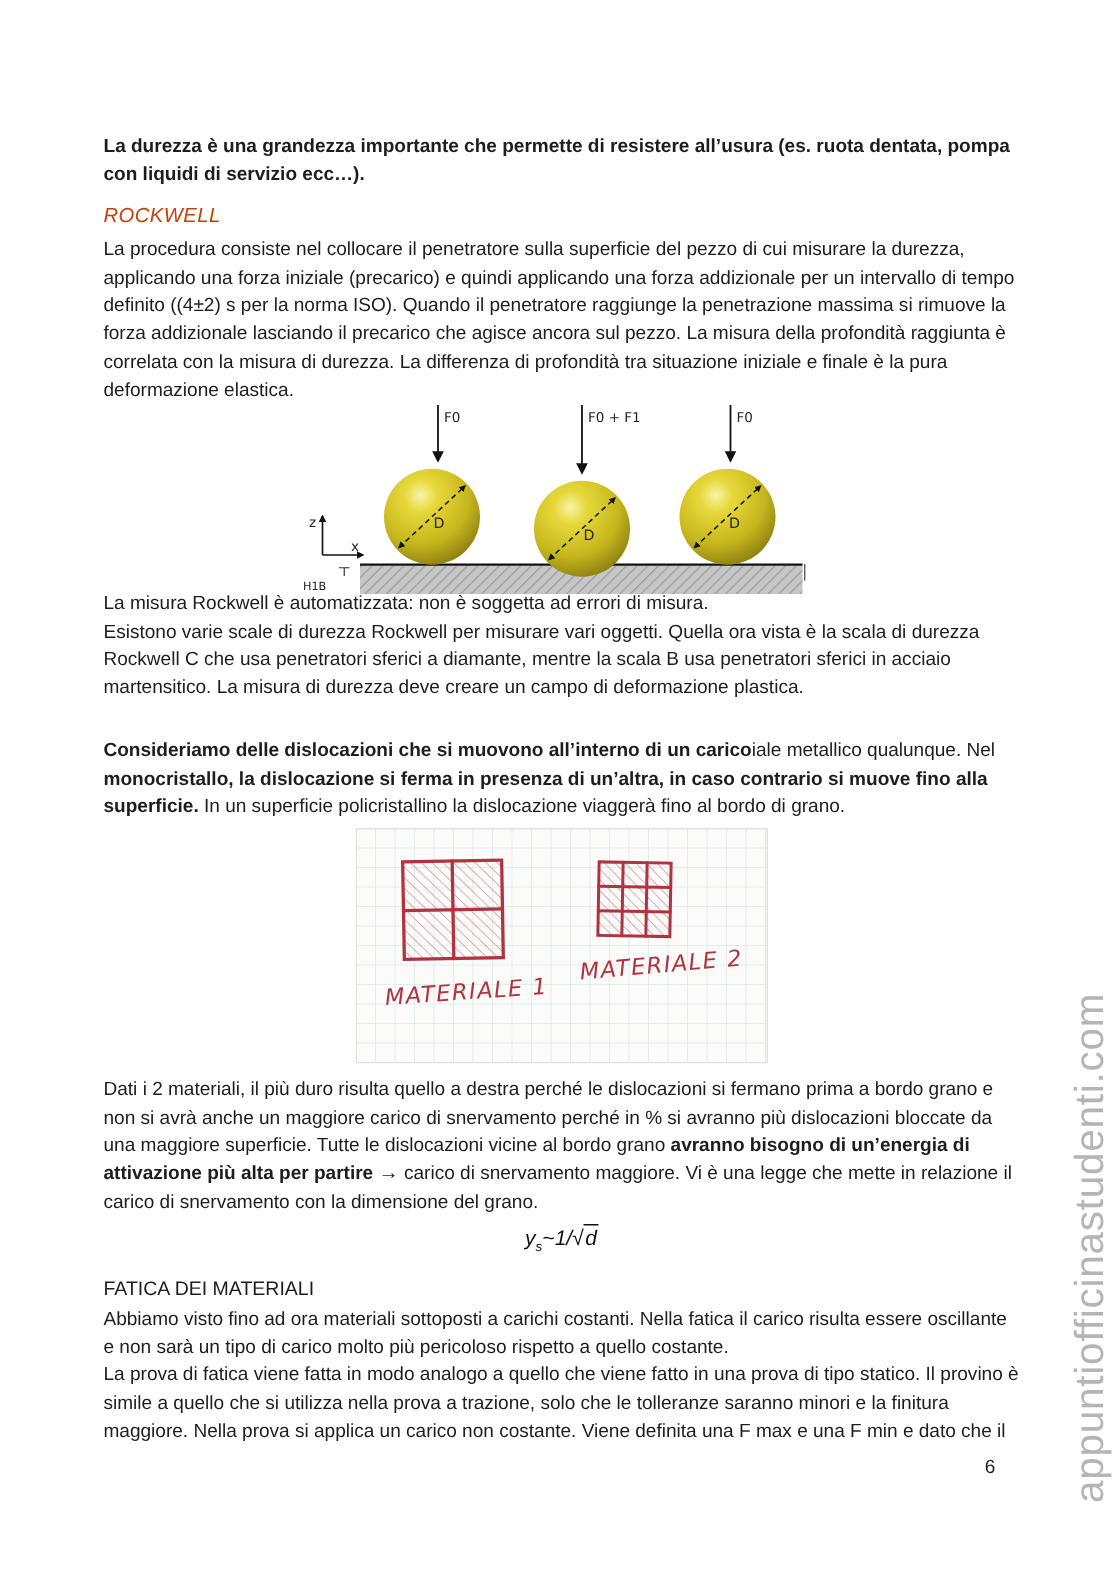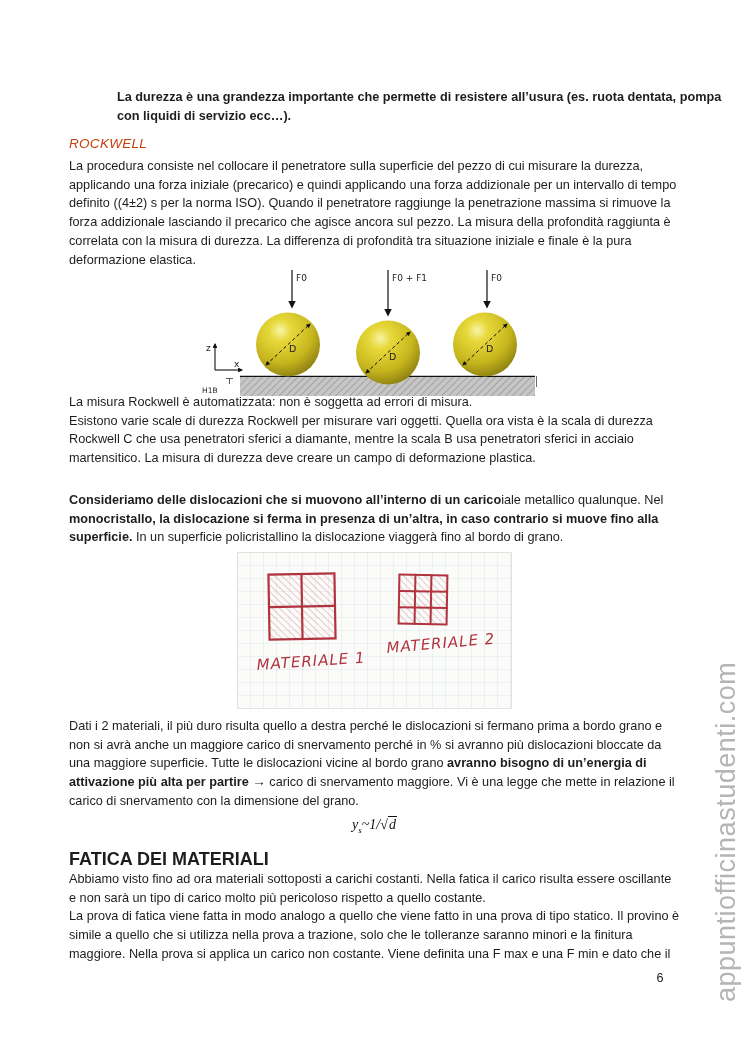--- a/index.html
+++ b/index.html
@@ -16,27 +16,27 @@
   .block{
     position:absolute;
     left:69px;
     width:611px;
     font-size:12.7px;
     line-height:18.7px;
     text-align:left;
   }
   .bold{font-weight:bold;}
   .it-head{font-style:italic;font-size:13.5px;color:#c2410c;letter-spacing:.3px;}
-  .sec-head{font-weight:bold;font-size:18px;}
+  .sec-head{font-weight:normal;font-size:13px;}
   .arrow{font-weight:bold;font-size:13.5px;}
   .figure{position:absolute;}
   .formula{
     position:absolute;left:69px;width:611px;
     text-align:center;
-    font-family:Liberation Serif, serif;
+    font-family:Liberation Sans, sans-serif;
     font-style:italic;
     font-size:14px;color:#111;
   }
   .formula sub{font-size:9px;font-style:italic;}
   .formula .radicand{
     border-top:1.2px solid #111;
     padding:0 1px;
   }
   .watermark{
     position:absolute;
@@ -56,21 +56,21 @@
     text-align:center;
     font-size:12.7px;color:#222;
   }
   svg text{font-family:"DejaVu Sans",sans-serif;}
 </style>
 </head>
 <body>
 
 <div class="page">
 
-  <div class="block bold" style="top:88px;margin-left:48px;">
+  <div class="block bold" style="top:88px;">
     <span>La durezza è una grandezza importante che permette di resistere all’usura (es. ruota dentata, pompa con liquidi di servizio ecc…).</span>
   </div>
 
   <div class="block it-head" style="top:135px;">ROCKWELL</div>
 
   <div class="block" style="top:157px;">La procedura consiste nel collocare il penetratore sulla superficie del pezzo di cui misurare la durezza, applicando una forza iniziale (precarico) e quindi applicando una forza addizionale per un intervallo di tempo definito ((4±2) s per la norma ISO). Quando il penetratore raggiunge la penetrazione massima si rimuove la forza addizionale lasciando il precarico che agisce ancora sul pezzo. La misura della profondità raggiunta è correlata con la misura di durezza. La differenza di profondità tra situazione iniziale e finale è la pura deformazione elastica.</div>
 
   <div class="figure" style="top:267px;left:195px;">
     <svg width="350" height="133" viewBox="0 0 350 133">
       <defs>

